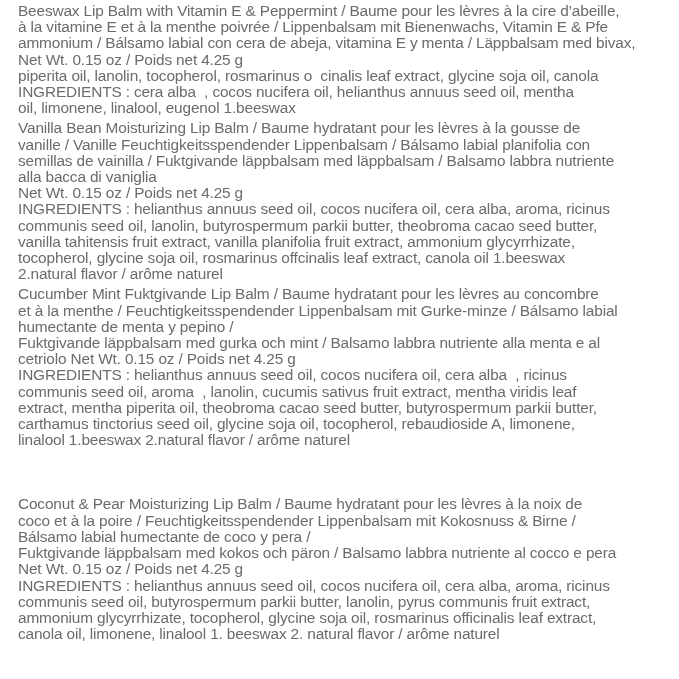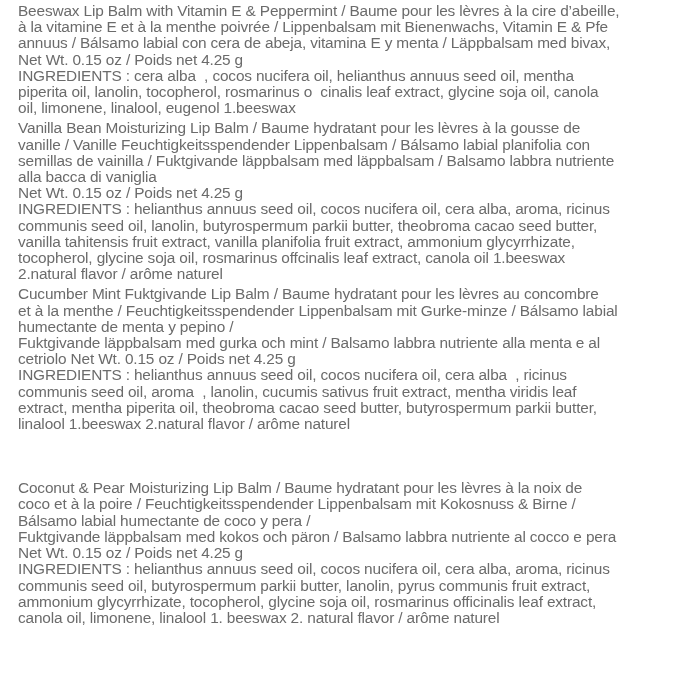--- a/index.html
+++ b/index.html
@@ -36,24 +36,24 @@
   }
 </style>
 </head>
 <body>
 
 <div class="label-page">
 
   <div class="product-block">
     <div class="text-line">Beeswax Lip Balm with Vitamin E &amp; Peppermint / Baume pour les lèvres à la cire d’abeille,</div>
     <div class="text-line">à la vitamine E et à la menthe poivrée / Lippenbalsam mit Bienenwachs, Vitamin E &amp; Pfe</div>
-    <div class="text-line">annuus / Bálsamo labial con cera de abeja, vitamina E y menta / Läppbalsam med bivax,</div>
+    <div class="text-line">ammonium / Bálsamo labial con cera de abeja, vitamina E y menta / Läppbalsam med bivax,</div>
     <div class="text-line">Net Wt. 0.15 oz / Poids net 4.25 g</div>
+    <div class="text-line">piperita oil, lanolin, tocopherol, rosmarinus o  cinalis leaf extract, glycine soja oil, canola</div>
     <div class="text-line">INGREDIENTS : cera alba  , cocos nucifera oil, helianthus annuus seed oil, mentha</div>
-    <div class="text-line">piperita oil, lanolin, tocopherol, rosmarinus o  cinalis leaf extract, glycine soja oil, canola</div>
     <div class="text-line">oil, limonene, linalool, eugenol 1.beeswax</div>
   </div>
 
   <div class="product-block">
     <div class="text-line">Vanilla Bean Moisturizing Lip Balm / Baume hydratant pour les lèvres à la gousse de</div>
     <div class="text-line">vanille / Vanille Feuchtigkeitsspendender Lippenbalsam / Bálsamo labial planifolia con</div>
     <div class="text-line">semillas de vainilla / Fuktgivande läppbalsam med läppbalsam / Balsamo labbra nutriente</div>
     <div class="text-line">alla bacca di vaniglia</div>
     <div class="text-line">Net Wt. 0.15 oz / Poids net 4.25 g</div>
     <div class="text-line">INGREDIENTS : helianthus annuus seed oil, cocos nucifera oil, cera alba, aroma, ricinus</div>
@@ -65,20 +65,21 @@
 
   <div class="product-block">
     <div class="text-line">Cucumber Mint Fuktgivande Lip Balm / Baume hydratant pour les lèvres au concombre</div>
     <div class="text-line">et à la menthe / Feuchtigkeitsspendender Lippenbalsam mit Gurke-minze / Bálsamo labial</div>
     <div class="text-line">humectante de menta y pepino /</div>
     <div class="text-line">Fuktgivande läppbalsam med gurka och mint / Balsamo labbra nutriente alla menta e al</div>
     <div class="text-line">cetriolo Net Wt. 0.15 oz / Poids net 4.25 g</div>
     <div class="text-line">INGREDIENTS : helianthus annuus seed oil, cocos nucifera oil, cera alba  , ricinus</div>
     <div class="text-line">communis seed oil, aroma  , lanolin, cucumis sativus fruit extract, mentha viridis leaf</div>
     <div class="text-line">extract, mentha piperita oil, theobroma cacao seed butter, butyrospermum parkii butter,</div>
+    <div class="text-line">carthamus tinctorius seed oil, glycine soja oil, tocopherol, rebaudioside A, limonene,</div>
     <div class="text-line">linalool 1.beeswax 2.natural flavor / arôme naturel</div>
   </div>
 
   <div class="product-block gap-large">
     <div class="text-line">Coconut &amp; Pear Moisturizing Lip Balm / Baume hydratant pour les lèvres à la noix de</div>
     <div class="text-line">coco et à la poire / Feuchtigkeitsspendender Lippenbalsam mit Kokosnuss &amp; Birne /</div>
     <div class="text-line">Bálsamo labial humectante de coco y pera /</div>
     <div class="text-line">Fuktgivande läppbalsam med kokos och päron / Balsamo labbra nutriente al cocco e pera</div>
     <div class="text-line">Net Wt. 0.15 oz / Poids net 4.25 g</div>
     <div class="text-line">INGREDIENTS : helianthus annuus seed oil, cocos nucifera oil, cera alba, aroma, ricinus</div>

